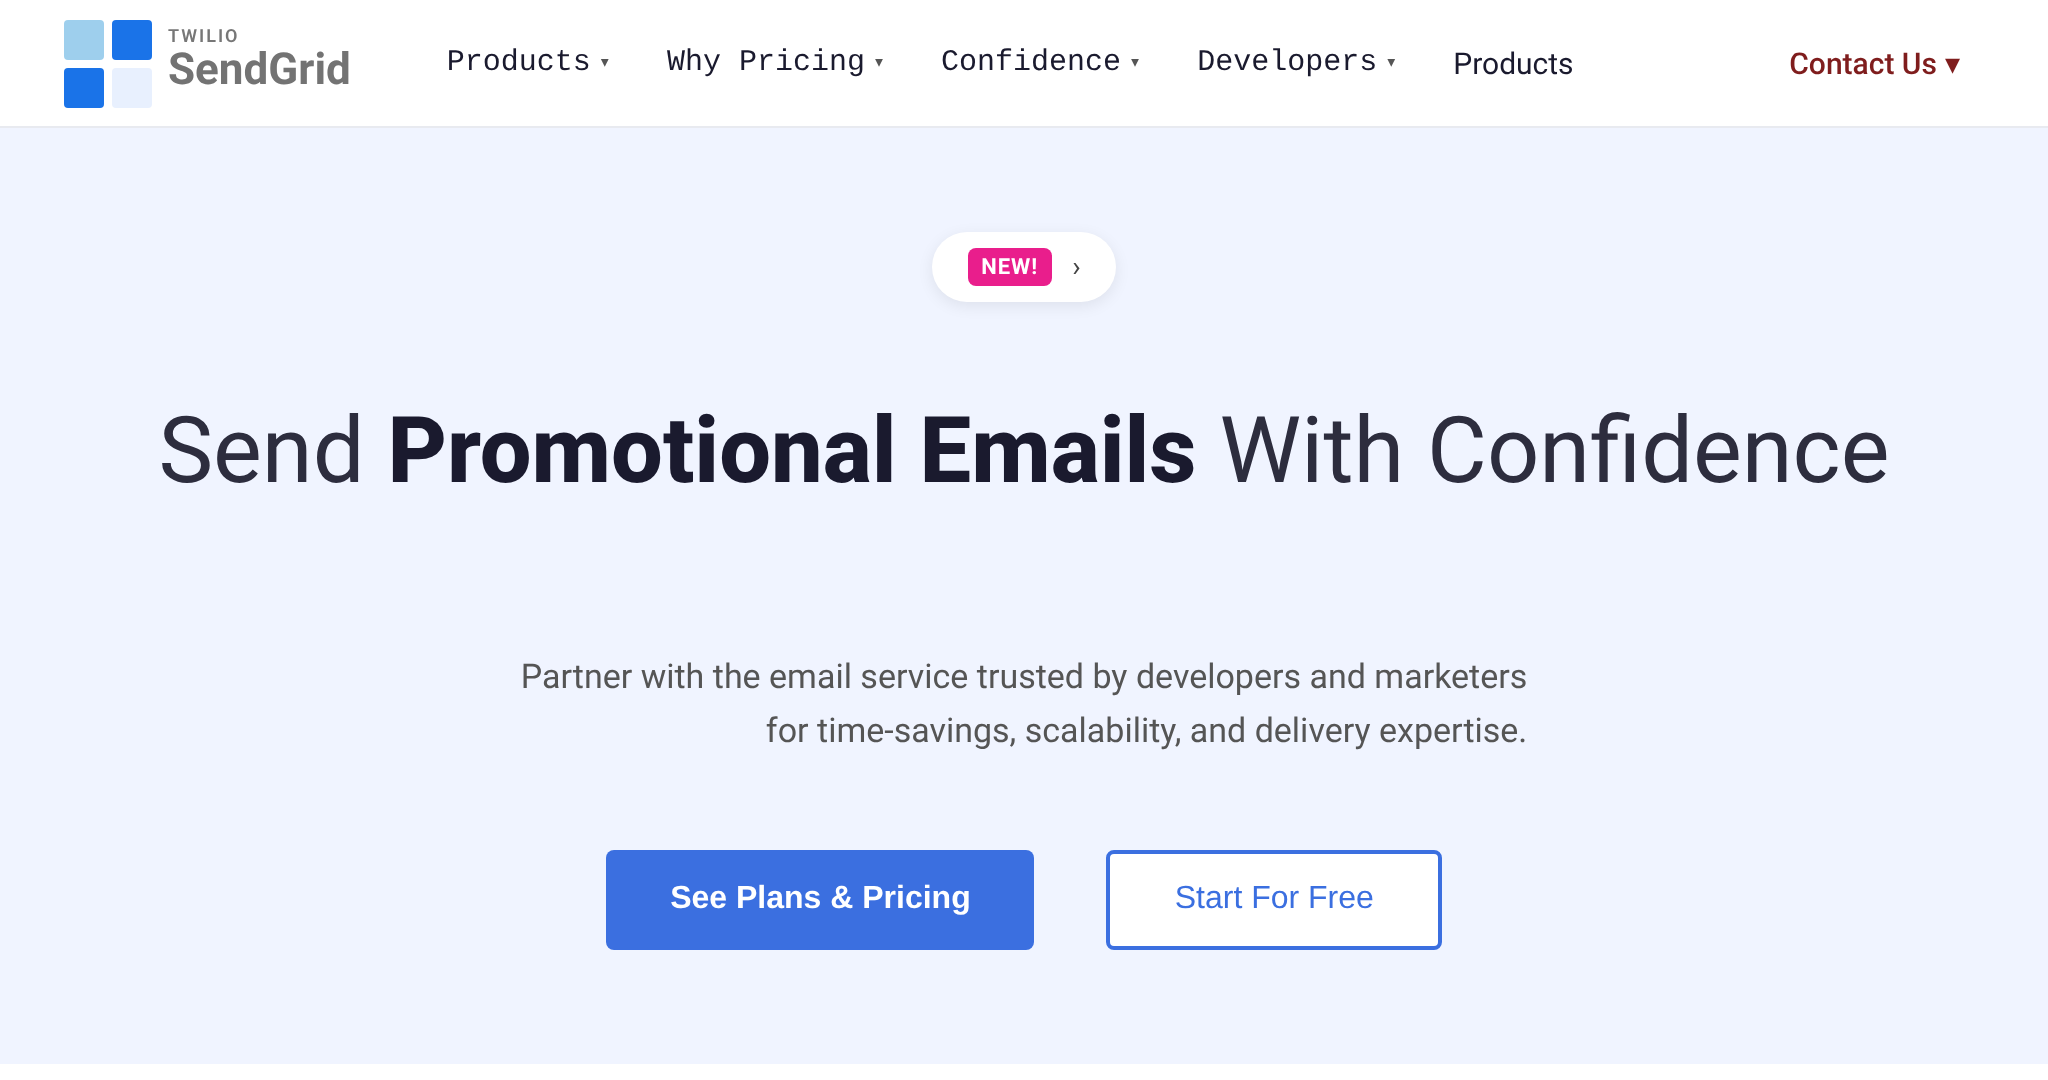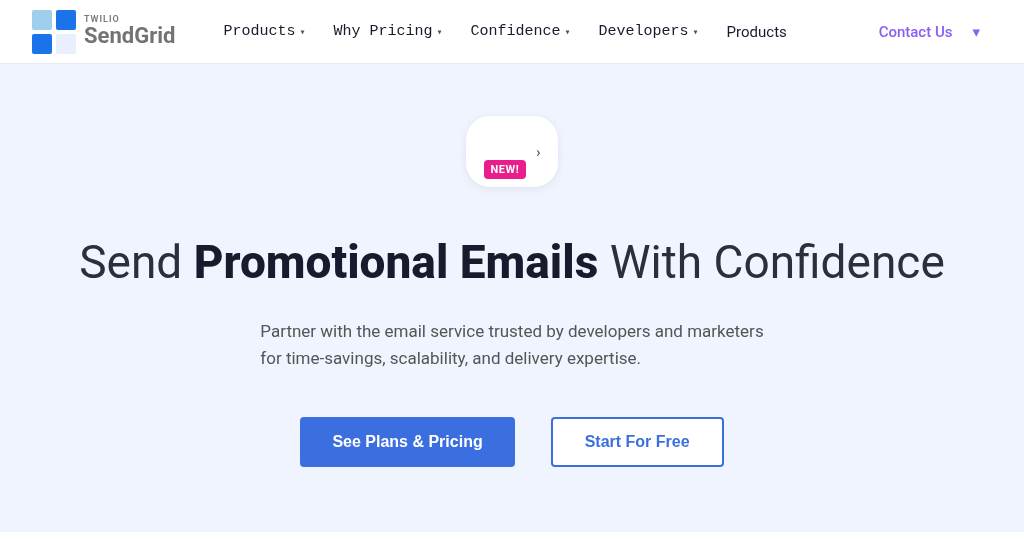--- a/index.html
+++ b/index.html
@@ -66,23 +66,23 @@
       padding: 8px 12px;
       font-size: 15px;
       color: #1a1a2e;
       cursor: pointer;
     }
 
     .nav-contact {
       margin-left: auto;
       display: flex;
       align-items: center;
-      gap: 20px;
+      gap: 4px;
       font-size: 15px;
-      color: #8b5cf6;
+      color: #7f1d1d;
       font-weight: 500;
       cursor: pointer;
       padding: 8px 12px;
     }
 
     
     .hero {
       background: #f0f4ff;
       min-height: calc(540px - 72px);
       display: flex;
@@ -107,21 +107,20 @@
     }
 
     .new-badge {
       background: #e91e8c;
       color: #fff;
       font-size: 11px;
       font-weight: 700;
       padding: 3px 7px;
       border-radius: 4px;
       letter-spacing: 0.5px;
-      margin-top: 36px;
     }
 
     .new-text {
       color: #444;
       font-size: 14px;
     }
 
     .new-arrow {
       color: #444;
       font-size: 14px;
@@ -137,25 +136,26 @@
       margin-bottom: 28px;
     }
 
     .hero-heading strong {
       font-weight: 800;
       color: #1a1a2e;
     }
 
     .hero-subtext {
       font-size: 17px;
-      text-align: left;
+      text-align: right;
       color: #555;
       line-height: 1.6;
       max-width: 520px;
       margin-bottom: 44px;
+      margin-top: 44px;
     }
 
     .hero-buttons {
       display: flex;
       gap: 36px;
       align-items: center;
     }
 
     .btn-primary {
       background: #3b6fe0;
@@ -169,21 +169,21 @@
       white-space: nowrap;
     }
 
     .btn-secondary {
       background: #fff;
       color: #3b6fe0;
       border: 2px solid #3b6fe0;
       border-radius: 4px;
       padding: 14px 32px;
       font-size: 16px;
-      font-weight: 700;
+      font-weight: 400;
       cursor: pointer;
       white-space: nowrap;
     }
   </style>
 </head>
 <body>
 
 <nav>
   <div class="logo-area">
     <svg class="logo-icon" viewBox="0 0 44 44" xmlns="http://www.w3.org/2000/svg">

